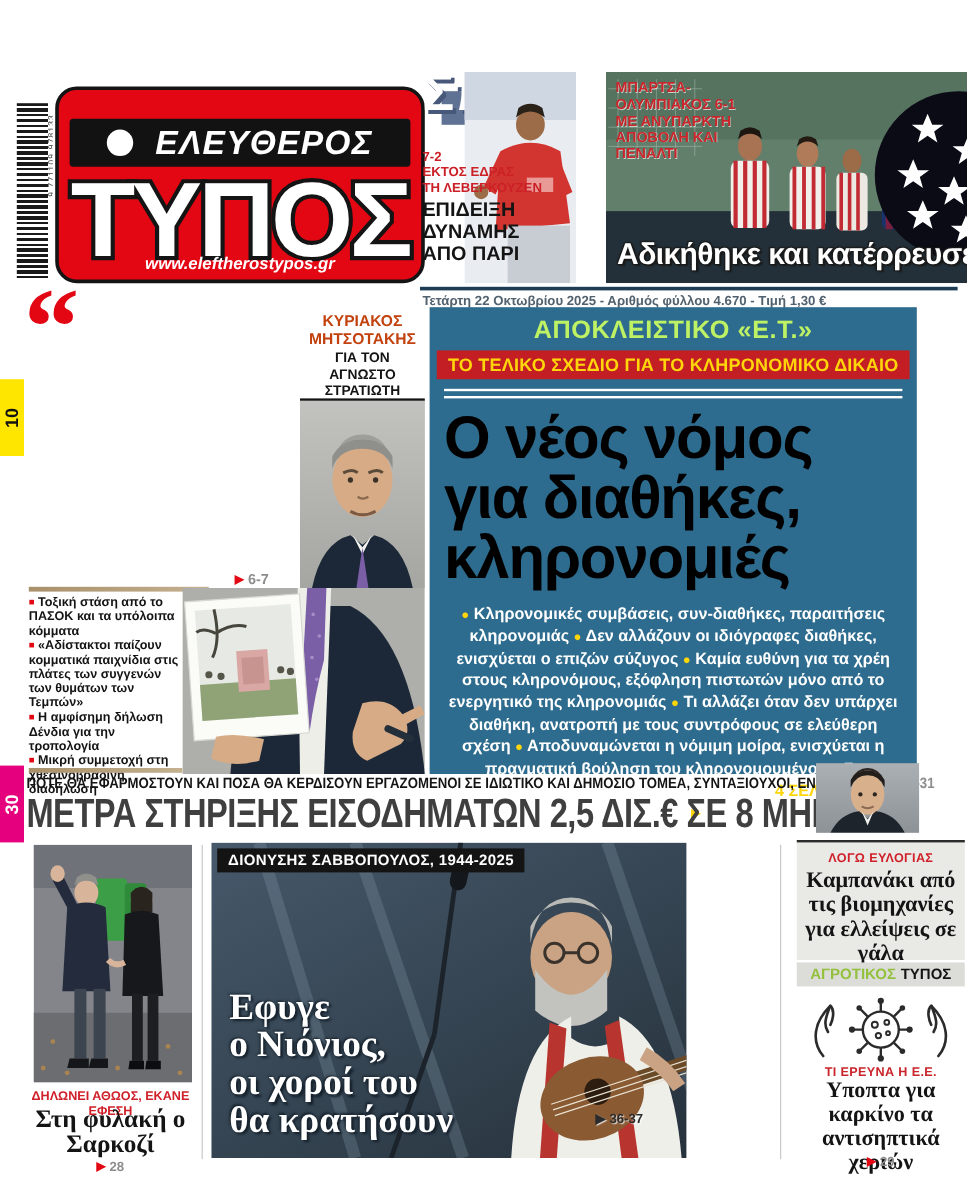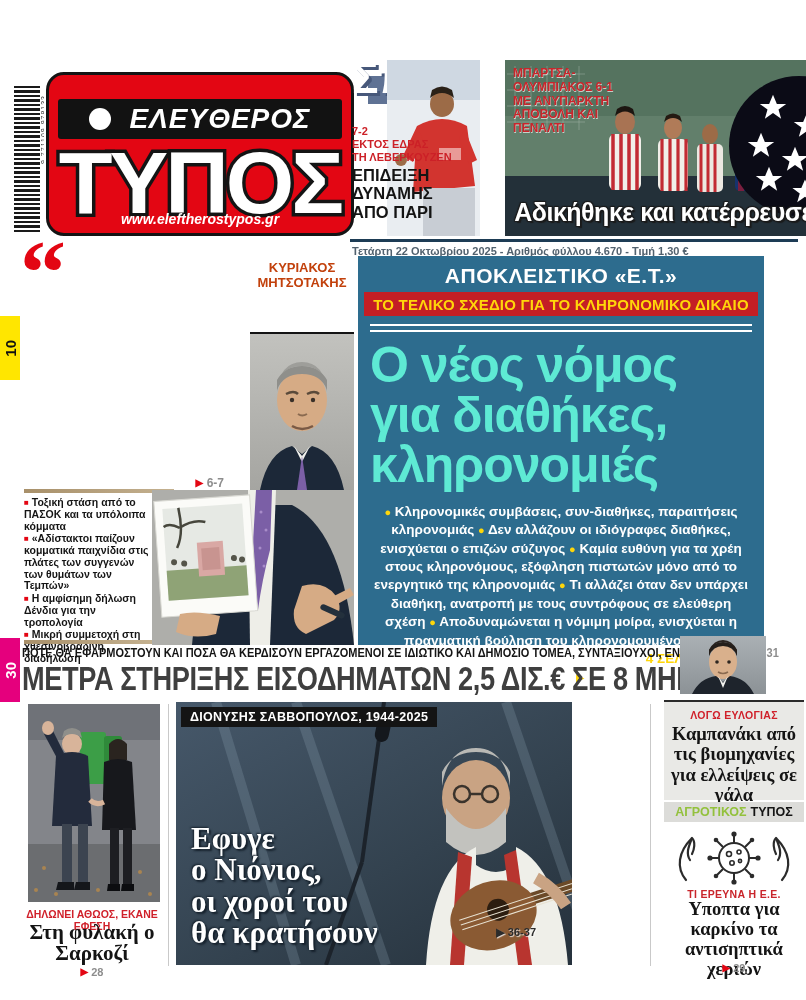--- a/index.html
+++ b/index.html
@@ -61,25 +61,25 @@
 
   
   .mitso-label { left:250px; top:256px; width:104px; height:78px; background:#fff; border-bottom:2.5px solid #141414; text-align:center; padding-top:5px; }
   .ml-red { color:#c2410c; font-weight:800; font-size:13px; line-height:1.15; white-space:pre-line; }
   .ml-black { color:#141414; font-weight:800; font-size:11.5px; line-height:1.2; white-space:pre-line; margin-top:2px; }
   .mitso-top { left:250px; top:334px; width:104px; height:156px; }
   .mitso-bottom { left:152px; top:490px; width:202px; height:155px; }
 
   
   .mainbox { left:358px; top:256px; width:406px; height:389px; background:#2d6c8e; }
-  .excl { position:absolute; left:0; right:0; top:8px; text-align:center; color:#ffffff; font-weight:800; font-size:21px; letter-spacing:0.5px; }
+  .excl { position:absolute; left:0; right:0; top:8px; text-align:center; color:#bef264; font-weight:800; font-size:21px; letter-spacing:0.5px; }
   .kickerline { position:absolute; left:0; right:0; top:36px; text-align:center; }
   .kicker-red { display:inline-block; background:#c41e25; color:#ffd60a; font-weight:800; font-size:15px; padding:4px 9px 3px; white-space:nowrap; letter-spacing:0.2px; }
   .dblrule { position:absolute; left:12px; right:12px; top:68px; height:8px; border-top:2px solid #fff; border-bottom:2px solid #fff; }
-  .main-headline { position:absolute; left:12px; top:84px; width:386px; color:#5eead4; font-weight:800; font-size:50px; line-height:1.0; letter-spacing:-1px; white-space:pre-line; }
+  .main-headline { position:absolute; left:12px; top:84px; width:386px; color:#000000; font-weight:800; font-size:50px; line-height:1.0; letter-spacing:-1px; white-space:pre-line; }
   .main-bullets { position:absolute; left:13px; right:13px; top:247px; text-align:center; color:#fff; font-weight:700; font-size:13.5px; line-height:1.36; }
   .mb-item { display:inline; }
   .mb-marker { color:#ffd60a; font-size:11px; }
   .badge-y { color:#ffd60a; font-weight:800; }
   .pg-w { color:#fff; font-weight:800; }
   .arr-y { color:#ffd60a; font-size:10px; }
 
   
   .eco-kicker { left:22px; top:646px; font-weight:800; font-size:12.5px; color:#141414; white-space:nowrap; transform:scaleX(0.88); transform-origin:0 0; }
   .eco-kicker .ref { color:#8d8d8d; font-weight:700; }
@@ -230,20 +230,23 @@
       <div class="qb-item"><span class="qb-marker">■</span><span> Τοξική στάση από το ΠΑΣΟΚ και τα υπόλοιπα κόμματα</span></div>
       <div class="qb-item"><span class="qb-marker">■</span><span> «Αδίστακτοι παίζουν κομματικά παιχνίδια στις πλάτες των συγγενών των θυμάτων των Τεμπών»</span></div>
       <div class="qb-item"><span class="qb-marker">■</span><span> Η αμφίσημη δήλωση Δένδια για την τροπολογία</span></div>
       <div class="qb-item"><span class="qb-marker">■</span><span> Μικρή συμμετοχή στη χθεσινοβραδινή διαδήλωση</span></div>
     </div>
   <div class="abs rule-tan qb-rule-bot"></div>
 
   <div class="abs mitso-label">
     <div class="ml-red">ΚΥΡΙΑΚΟΣ
 ΜΗΤΣΟΤΑΚΗΣ</div>
+    <div class="ml-black">ΓΙΑ ΤΟΝ
+ΑΓΝΩΣΤΟ
+ΣΤΡΑΤΙΩΤΗ</div>
   </div>
   <svg class="abs mitso-top" viewBox="0 0 104 156">
     <rect width="104" height="156" fill="#b3b3af"></rect>
     <rect width="104" height="156" fill="url(#mg1)"></rect>
     <defs>
         <linearGradient id="mg1" x1="0" y1="0" x2="0" y2="1">
           <stop offset="0" stop-color="#c2c2be"></stop>
           <stop offset="1" stop-color="#a5a5a1"></stop>
         </linearGradient>
       </defs>

